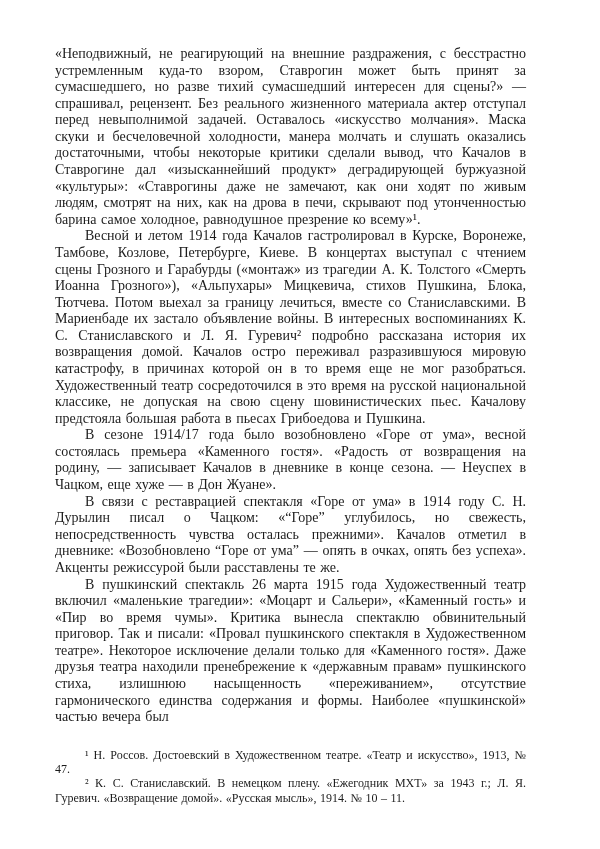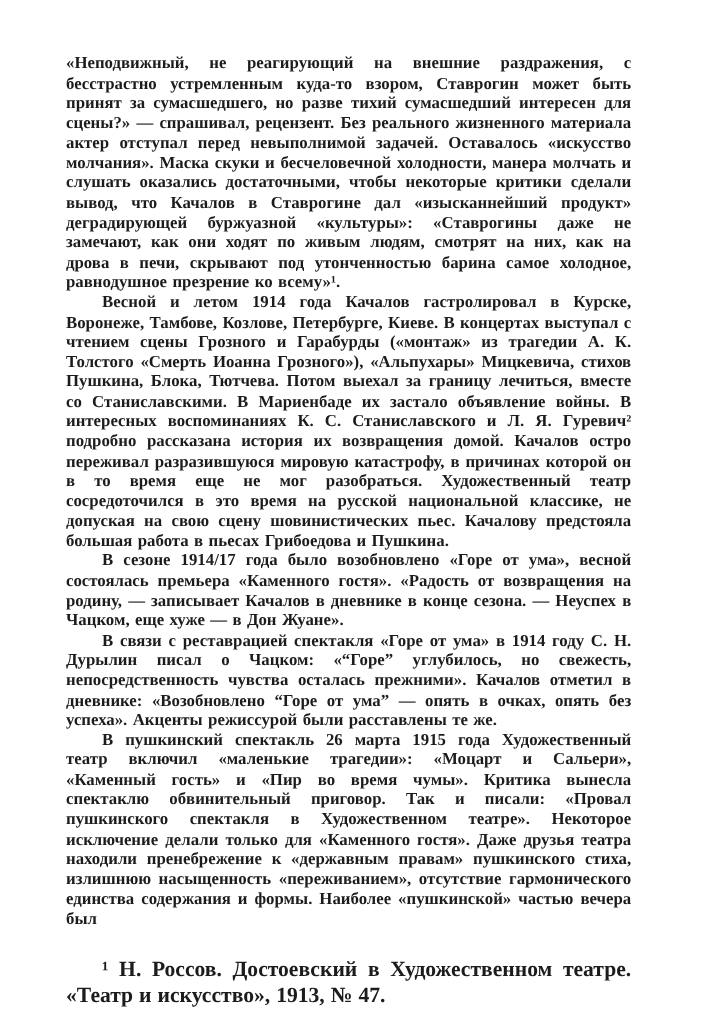--- a/index.html
+++ b/index.html
@@ -10,52 +10,52 @@
   .page {
     width: 580px;
     height: 849px;
     box-sizing: border-box;
     background: #ffffff;
     padding: 46px 54px 30px 55px;
     font-family: "Liberation Serif", "DejaVu Serif", serif;
     color: #1c1c1c;
     overflow: hidden;
     position: relative;
-    font-weight: bold;
   }
   .body-text p.para {
     margin: 0;
     font-size: 14px;
     line-height: 1.185;
     text-align: justify;
     text-indent: 30px;
     word-spacing: 1px;
   }
   .body-text p.para.no-indent {
     text-indent: 0;
   }
   .footnotes {
     margin-top: 22px;
   }
   .footnotes p.footnote {
     margin: 0;
-    font-size: 18px;
+    font-size: 12px;
     line-height: 1.2;
     text-align: justify;
     text-indent: 30px;
     word-spacing: 0.5px;
   }
 </style>
 </head>
 <body>
 
 <div class="page">
   <div class="body-text">
     <p class="para no-indent">«Неподвижный, не реагирующий на внешние раздражения, с бесстрастно устремленным куда-то взором, Ставрогин может быть принят за сумасшедшего, но разве тихий сумасшедший интересен для сцены?» — спрашивал, рецензент. Без реального жизненного материала актер отступал перед невыполнимой задачей. Оставалось «искусство молчания». Маска скуки и бесчеловечной холодности, манера молчать и слушать оказались достаточными, чтобы некоторые критики сделали вывод, что Качалов в Ставрогине дал «изысканнейший продукт» деградирующей буржуазной «культуры»: «Ставрогины даже не замечают, как они ходят по живым людям, смотрят на них, как на дрова в печи, скрывают под утонченностью барина самое холодное, равнодушное презрение ко всему»¹.</p>
     <p class="para">Весной и летом 1914 года Качалов гастролировал в Курске, Воронеже, Тамбове, Козлове, Петербурге, Киеве. В концертах выступал с чтением сцены Грозного и Гарабурды («монтаж» из трагедии А. К. Толстого «Смерть Иоанна Грозного»), «Альпухары» Мицкевича, стихов Пушкина, Блока, Тютчева. Потом выехал за границу лечиться, вместе со Станиславскими. В Мариенбаде их застало объявление войны. В интересных воспоминаниях К. С. Станиславского и Л. Я. Гуревич² подробно рассказана история их возвращения домой. Качалов остро переживал разразившуюся мировую катастрофу, в причинах которой он в то время еще не мог разобраться. Художественный театр сосредоточился в это время на русской национальной классике, не допуская на свою сцену шовинистических пьес. Качалову предстояла большая работа в пьесах Грибоедова и Пушкина.</p>
     <p class="para">В сезоне 1914/17 года было возобновлено «Горе от ума», весной состоялась премьера «Каменного гостя». «Радость от возвращения на родину, — записывает Качалов в дневнике в конце сезона. — Неуспех в Чацком, еще хуже — в Дон Жуане».</p>
     <p class="para">В связи с реставрацией спектакля «Горе от ума» в 1914 году С. Н. Дурылин писал о Чацком: «“Горе” углубилось, но свежесть, непосредственность чувства осталась прежними». Качалов отметил в дневнике: «Возобновлено “Горе от ума” — опять в очках, опять без успеха». Акценты режиссурой были расставлены те же.</p>
     <p class="para">В пушкинский спектакль 26 марта 1915 года Художественный театр включил «маленькие трагедии»: «Моцарт и Сальери», «Каменный гость» и «Пир во время чумы». Критика вынесла спектаклю обвинительный приговор. Так и писали: «Провал пушкинского спектакля в Художественном театре». Некоторое исключение делали только для «Каменного гостя». Даже друзья театра находили пренебрежение к «державным правам» пушкинского стиха, излишнюю насыщенность «переживанием», отсутствие гармонического единства содержания и формы. Наиболее «пушкинской» частью вечера был</p>
   </div>
   <div class="footnotes">
     <p class="footnote">¹ Н. Россов. Достоевский в Художественном театре. «Театр и искусство», 1913, № 47.</p>
+    <p class="footnote">² К. С. Станиславский. В немецком плену. «Ежегодник МХТ» за 1943 г.; Л. Я. Гуревич. «Возвращение домой». «Русская мысль», 1914. № 10 – 11.</p>
   </div>
 </div>
 
 </body></html>

